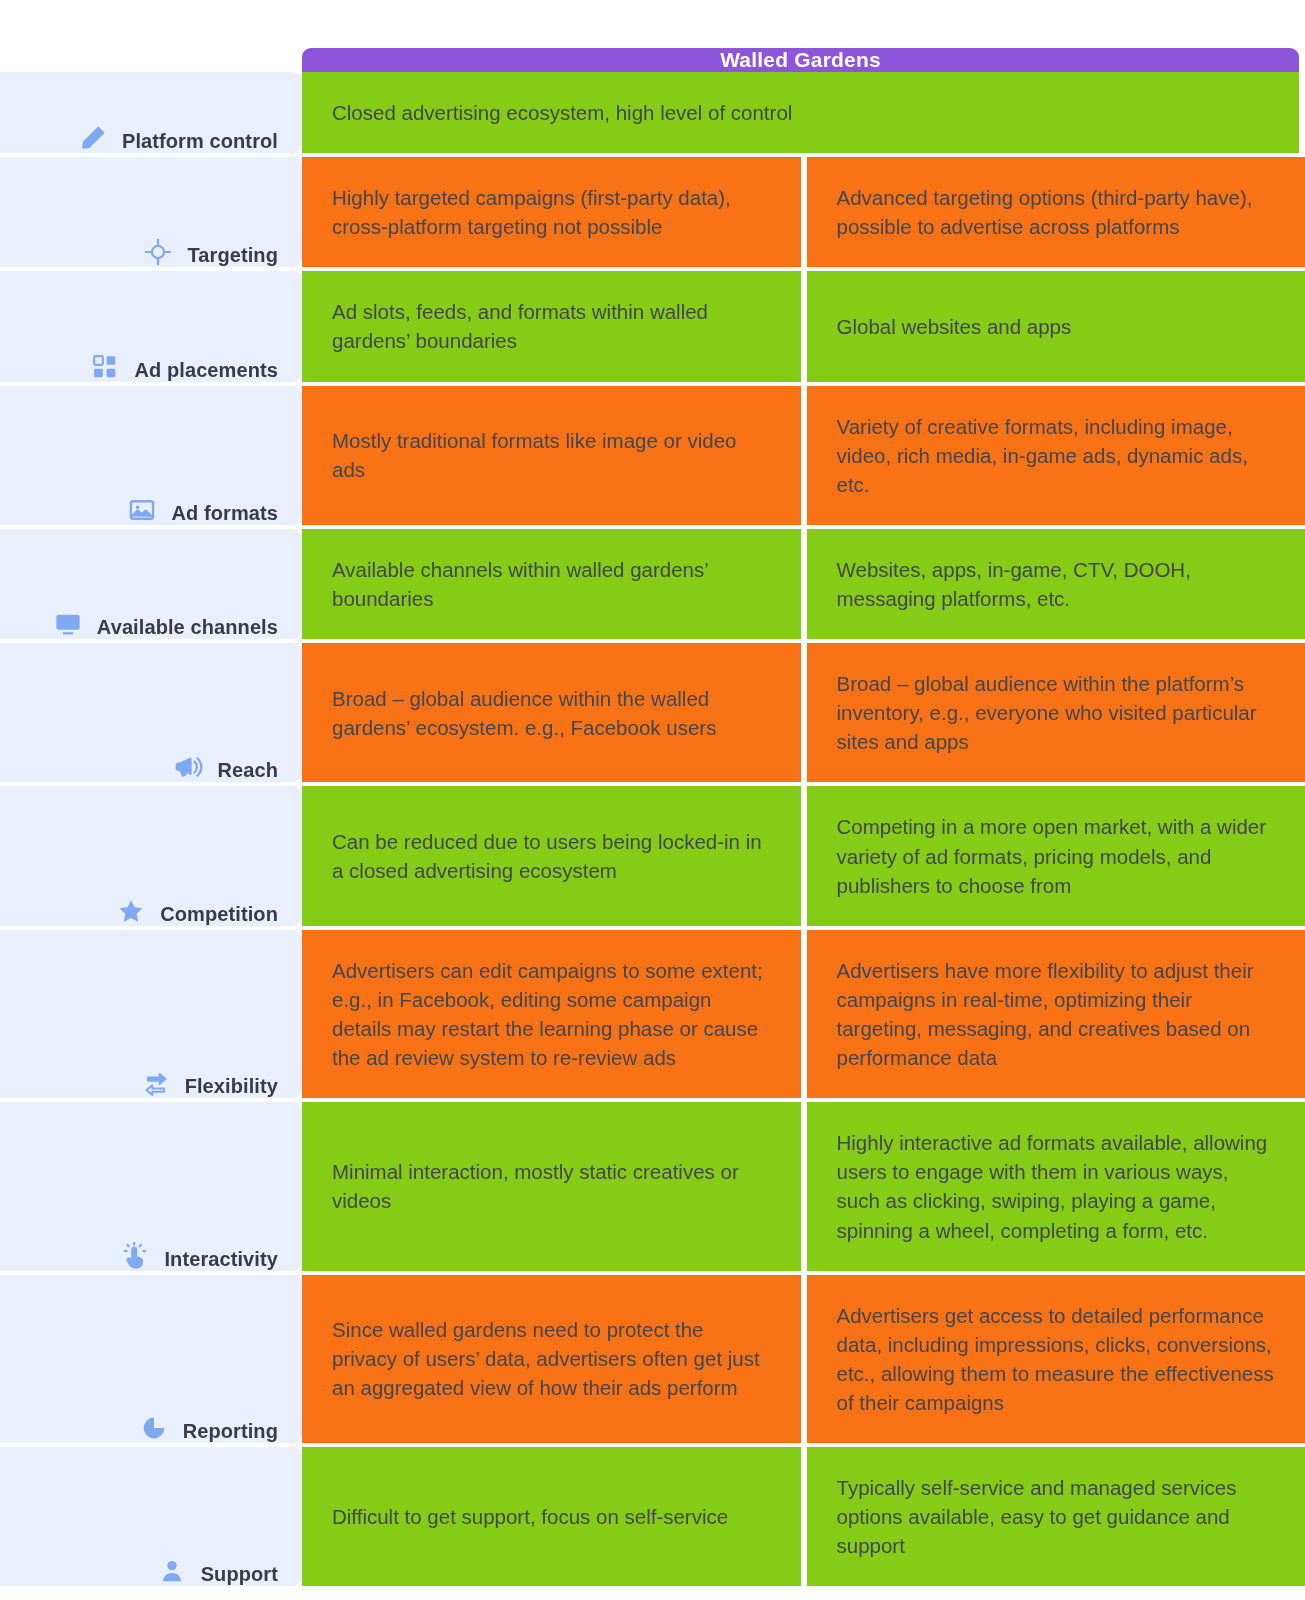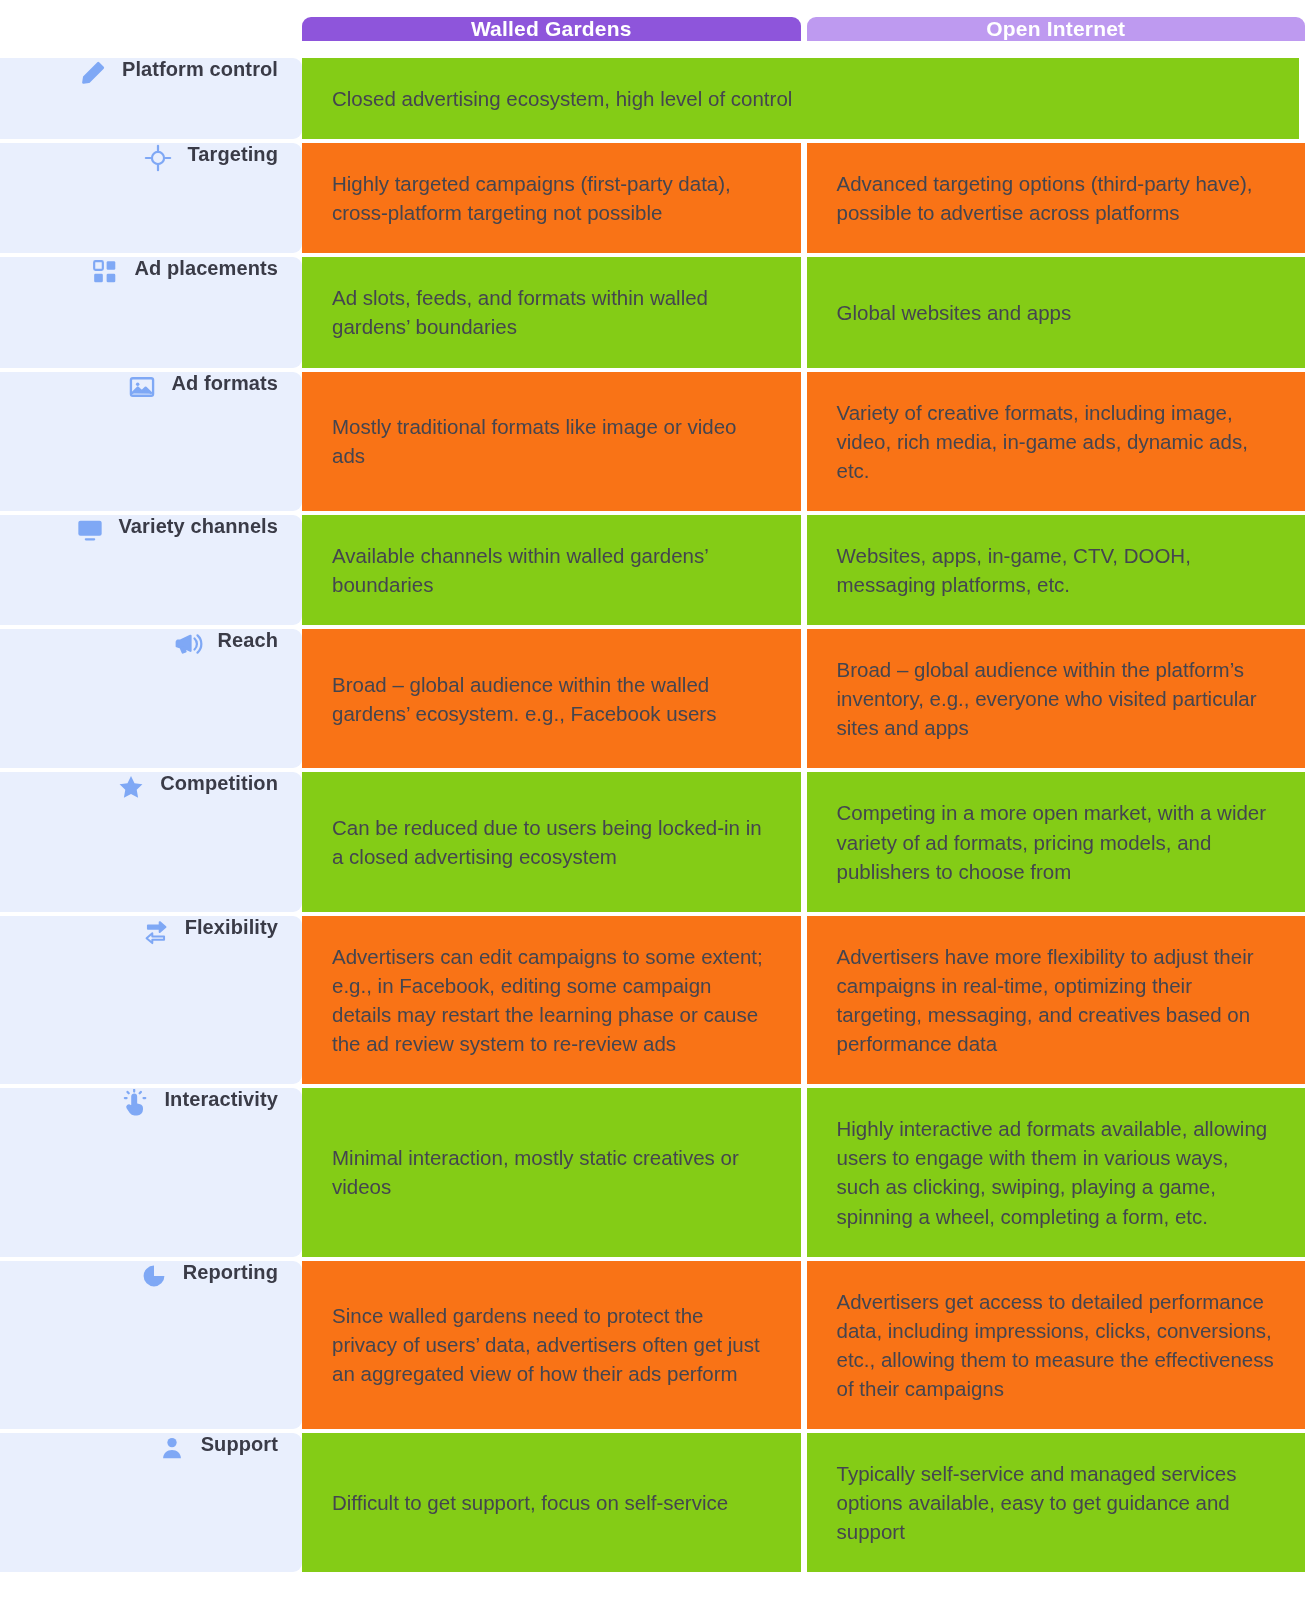--- a/index.html
+++ b/index.html
@@ -17,22 +17,22 @@
 
   .table {
     width: 1305px;
     display: flex;
     flex-direction: column;
   }
 
   
   .header-row {
     display: flex;
-    height: 58px;
-    align-items: center;
+    height: 72px;
+    align-items: flex-end;
   }
   .header-spacer {
     width: 302px;
     flex: 0 0 302px;
     background: #ffffff;
   }
   .gap {
     width: 6px;
     flex: 0 0 6px;
     background: #ffffff;
@@ -57,21 +57,21 @@
     align-items: stretch;
     margin-bottom: 4px;
   }
   .row:last-child { margin-bottom: 0; }
 
   .label-cell {
     width: 302px;
     flex: 0 0 302px;
     background: #E9EFFD;
     display: flex;
-    align-items: flex-start;
+    align-items: flex-end;
     justify-content: flex-end;
     gap: 14px;
     padding-right: 24px;
     box-sizing: border-box;
     border-radius: 0 9px 9px 0;
   }
   .label-text {
     font-size: 20px;
     font-weight: bold;
     color: #3A3B47;
@@ -107,23 +107,20 @@
 <body>
 
 <div class="table">
 
   <div class="header-row">
     <div class="header-spacer"></div>
     <div class="header-cell walled">
       <span>Walled Gardens</span>
     </div>
     <div class="gap"></div>
-    <div class="header-cell open">
-      <span>Open Internet</span>
-    </div>
   </div>
 
   <div id="rows-container">
       <div class="row">
         <div class="label-cell">
           <span class="row-icon">
             <svg width="28" height="28" viewBox="0 0 24 24" fill="none" stroke="currentColor" stroke-width="2.2" stroke-linecap="round" stroke-linejoin="round">
               <path d="M16.5 3.6l3.9 3.9L8.4 19.5l-4.6.7.7-4.6z" fill="currentColor" stroke="currentColor"></path>
             </svg>
           </span>
@@ -195,21 +192,21 @@
         </div>
       </div>
       <div class="row">
         <div class="label-cell">
           <span class="row-icon">
             <svg width="28" height="28" viewBox="0 0 24 24" fill="currentColor">
               <rect x="2" y="4" width="20" height="13" rx="1.8"></rect>
               <rect x="7.5" y="19" width="9" height="1.9" rx="0.9"></rect>
             </svg>
           </span>
-          <span class="label-text">Variety channels</span>
+          <span class="label-text">Available channels</span>
         </div>
         <div class="data-cell plain">
           <span>Available channels within walled gardens’ boundaries</span>
         </div>
         <div class="gap"></div>
         <div class="data-cell plain">
           <span>Websites, apps, in-game, CTV, DOOH, messaging platforms, etc.</span>
         </div>
       </div>
       <div class="row">

